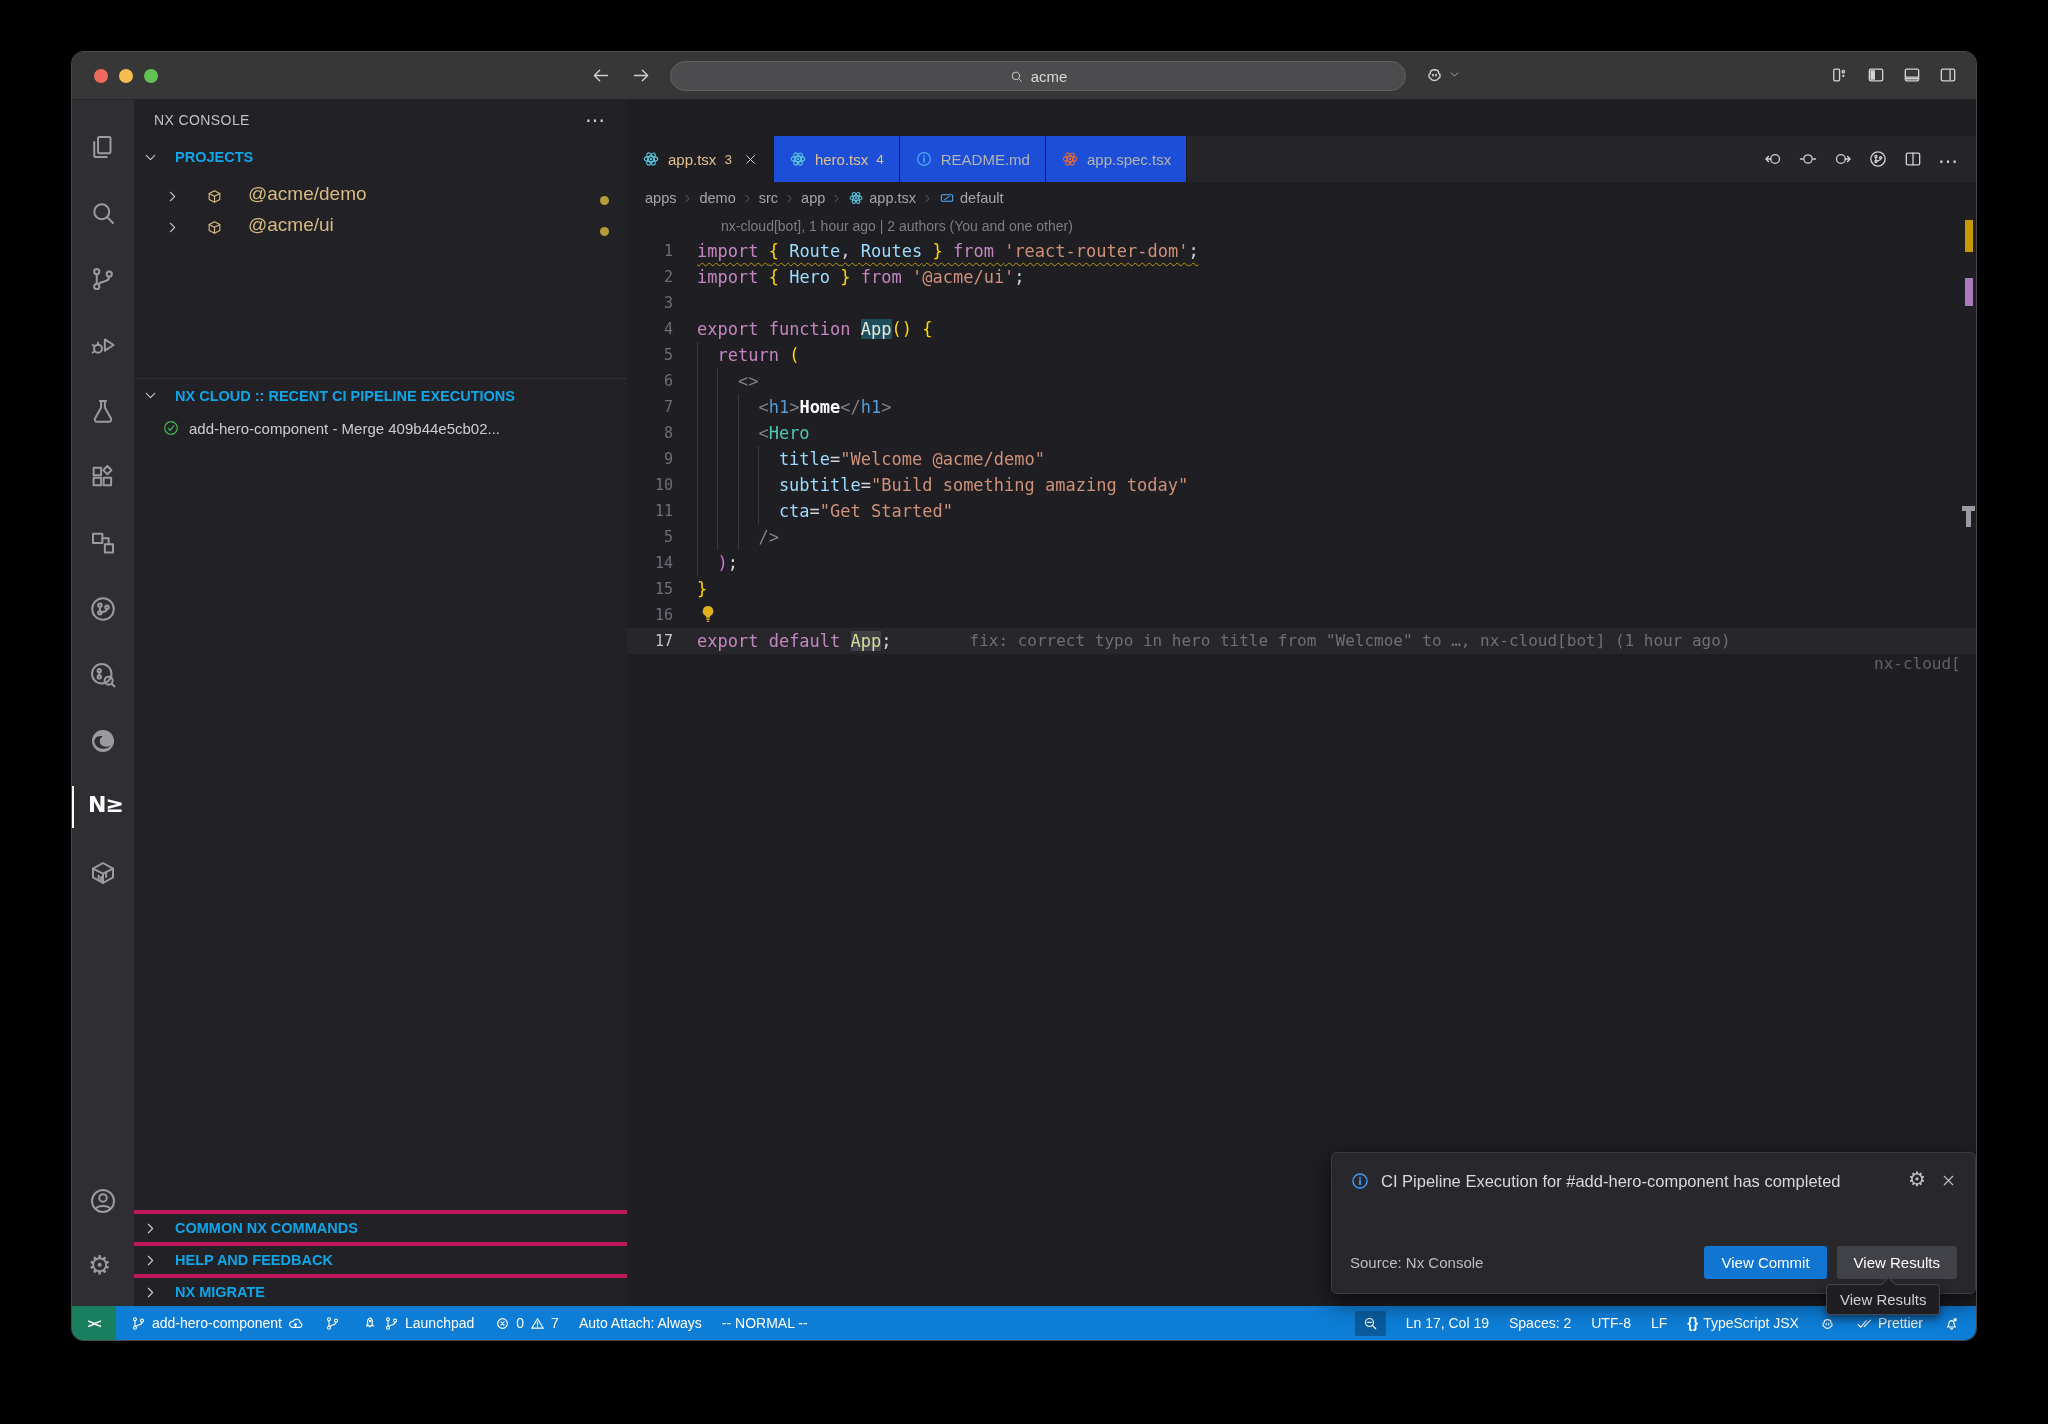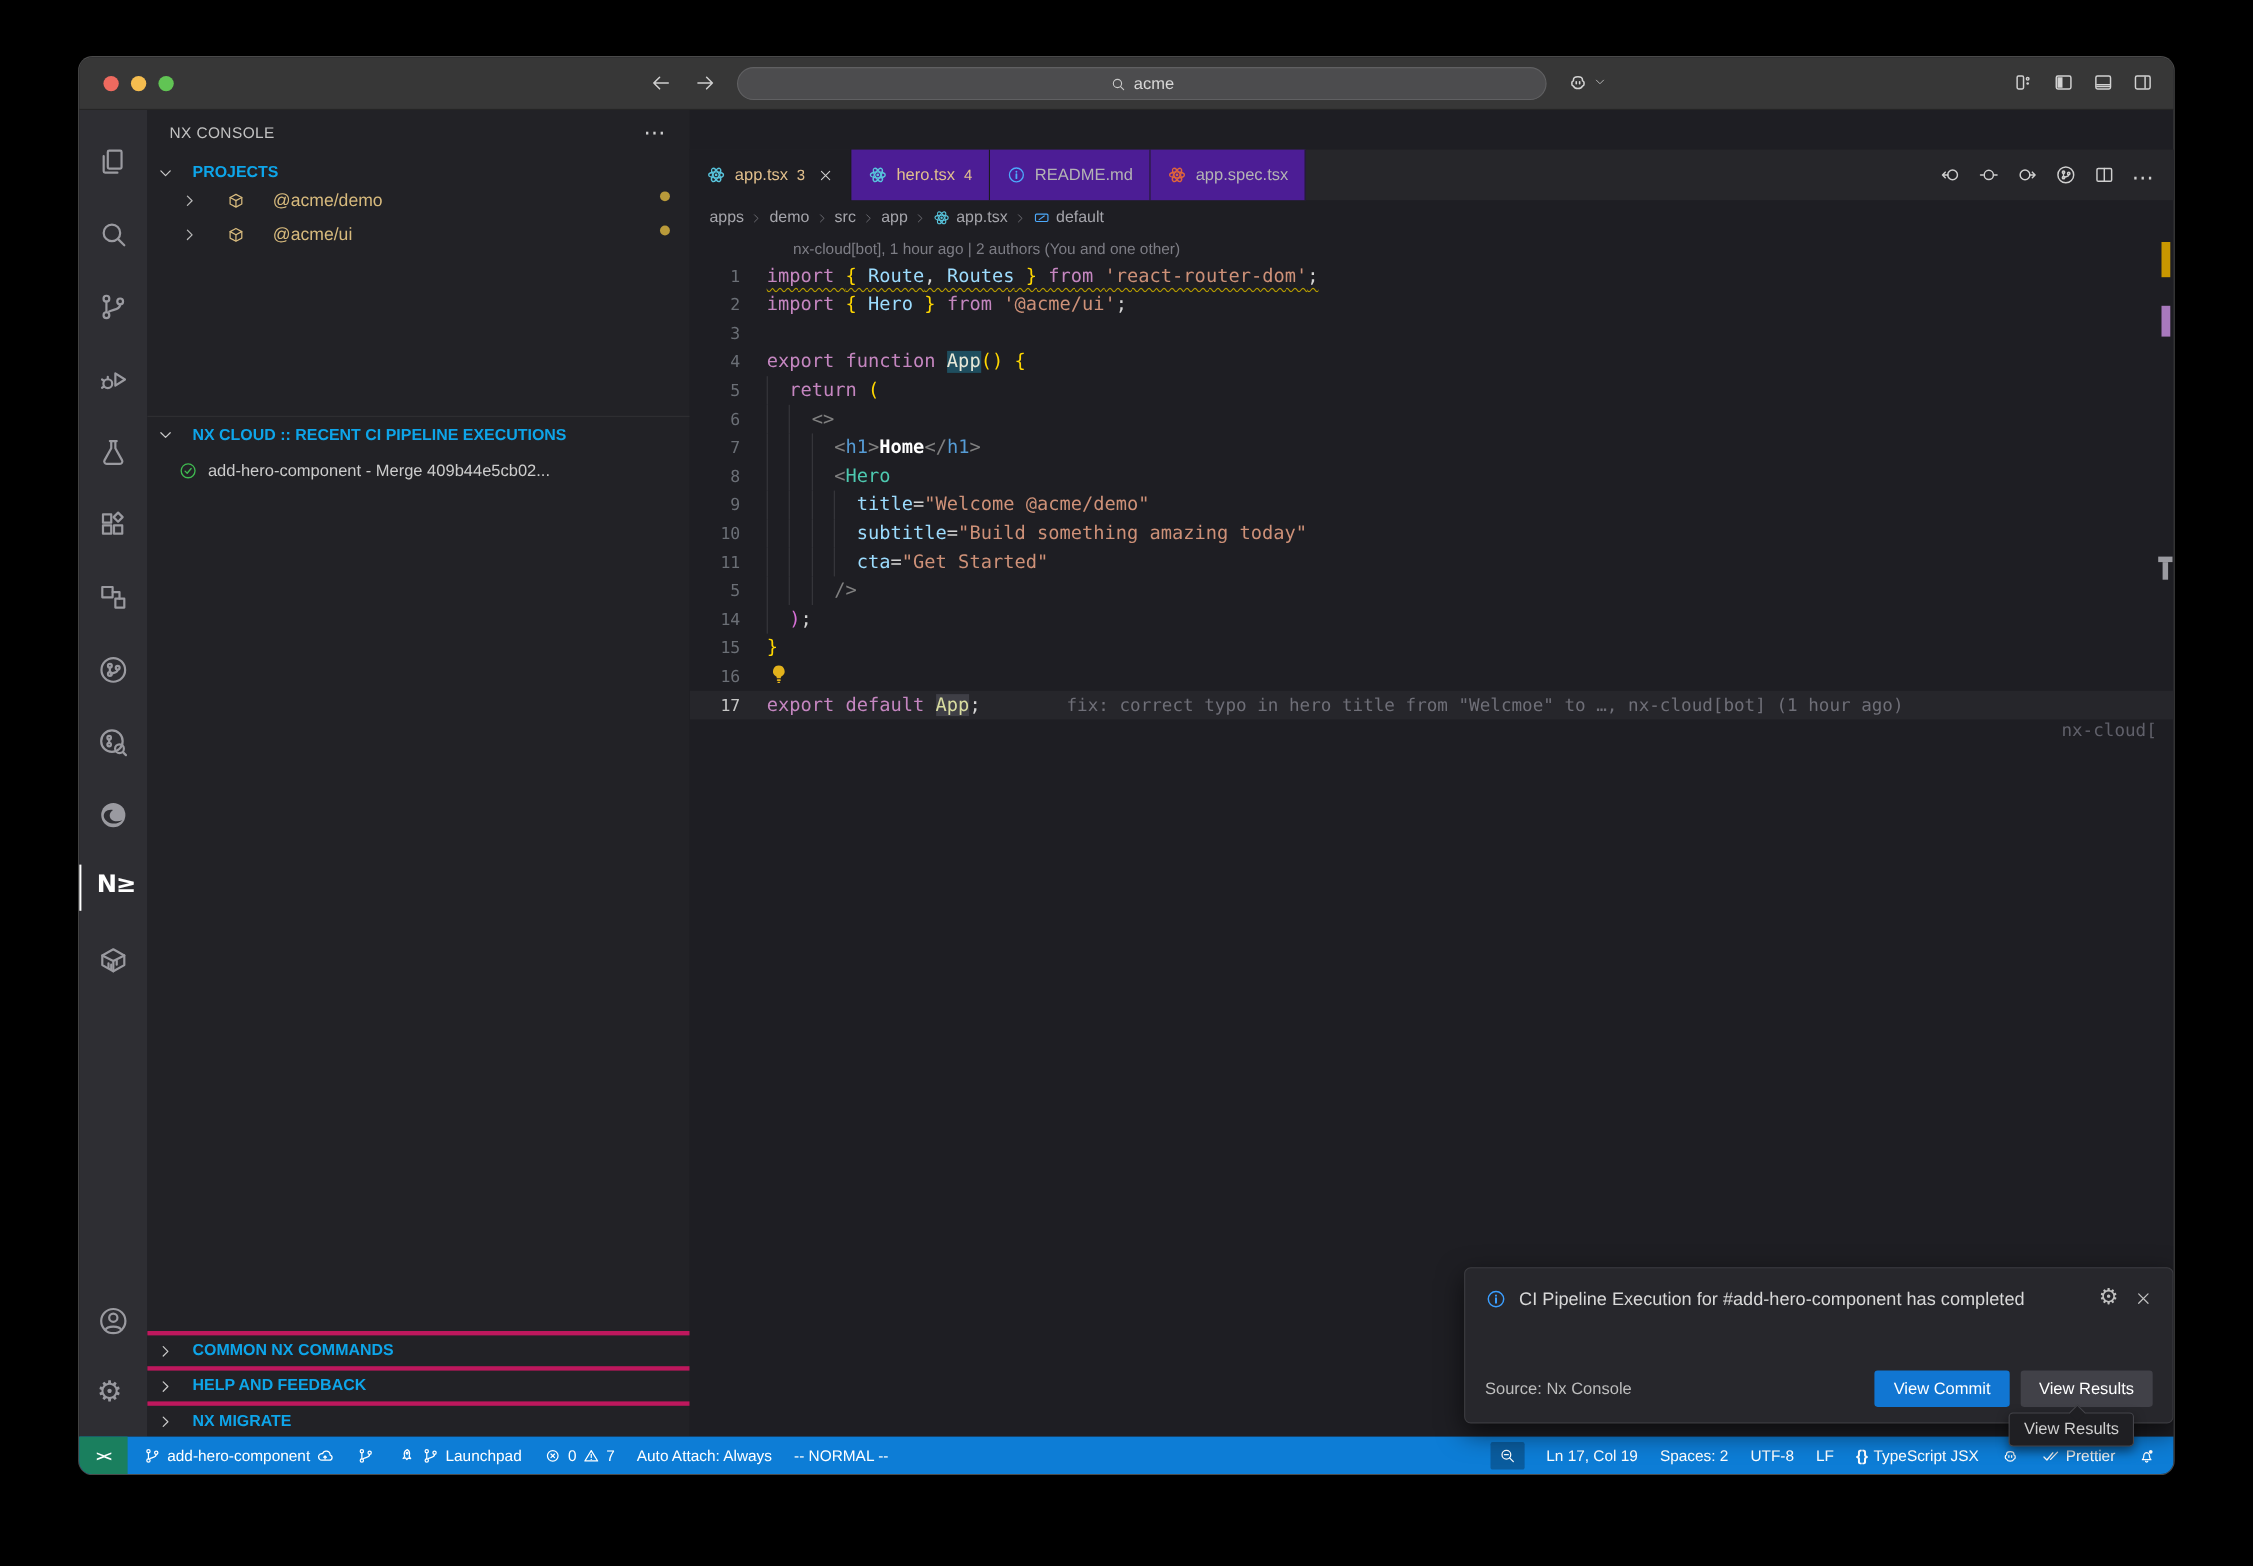--- a/index.html
+++ b/index.html
@@ -29,35 +29,35 @@
   .act-spacer { flex:1; }
   .nxtext { font-weight:800; font-size:22px; letter-spacing:-1px; font-family:"DejaVu Sans",sans-serif; }
   .uglyph { font-size:26px; line-height:1; }
 
   .sidebar { width:493px; flex:0 0 493px; background:#222226; display:flex; flex-direction:column; color:#cccccc; }
   .sb-header { height:40px; flex:0 0 40px; display:flex; align-items:center; padding:0 20px; font-size:14px; color:#c2c2c2; letter-spacing:.4px; }
   .sb-header .dots { margin-left:auto; color:#cfcfcf; font-size:20px; letter-spacing:2px; }
   .sb-sect { display:flex; align-items:center; gap:16px; padding:0 8px; font-weight:bold; font-size:14.5px; color:#0ea5e9; }
   .sb-sect .ic { width:17px; height:17px; color:#c8c8c8; flex:0 0 17px; }
   .sect-projects { height:34px; flex:0 0 34px; }
-  .sb-row { height:31px; flex:0 0 31px; display:flex; align-items:flex-start; gap:25px; padding-left:30px; font-size:16px; }
+  .sb-row { height:31px; flex:0 0 31px; display:flex; align-items:flex-end; gap:25px; padding-left:30px; font-size:19px; }
   .sb-row .ic { width:17px; height:17px; color:#b8b8b8; flex:0 0 17px; }
   .sb-row .pkg { color:#d7ba7d; }
   .sb-row .lbl-mod { color:#d7ba7d; }
   .sb-row .dot { margin-left:auto; margin-right:18px; width:9px; height:9px; border-radius:50%; background:#b99a3a; }
   .sect-cloud { margin-top:142px; height:34px; flex:0 0 34px; border-top:1px solid #303034; }
   .cloud-row { height:32px; flex:0 0 32px; display:flex; align-items:center; gap:9px; padding-left:28px; font-size:15px; color:#cccccc; }
   .cloud-row .ic { width:18px; height:18px; color:#3fb950; flex:0 0 18px; }
   .sb-fill { flex:1; }
   .sb-bottom { height:32px; flex:0 0 32px; border-top:4px solid #be185d; }
 
   
   .editor { flex:1; display:flex; flex-direction:column; min-width:0; background:#1e1e23;margin-top:36px; }
   .tabstrip { height:46px; flex:0 0 46px; background:#26262a; display:flex; align-items:stretch; }
-  .tab { display:flex; align-items:center; gap:8px; padding:0 15px; font-size:15px; color:#b4b4b4; border-right:1px solid #1b1b1f; background:#4c1d95; }
+  .tab { display:flex; align-items:center; gap:8px; padding:0 15px; font-size:15px; color:#b4b4b4; border-right:1px solid #1b1b1f; background:#1d4ed8; }
   .tab.active { background:#1e1e23; }
   .tab .ic { width:18px; height:18px; }
   .tab .badge { font-size:13.5px; }
   .tab .close { width:15px; height:15px; color:#cfcfcf; margin-left:3px; }
   .tab.mod .tlabel, .tab.mod .badge { color:#e2c08d; }
   .editor-actions { margin-left:auto; display:flex; align-items:center; gap:15px; padding-right:18px; color:#cfcfcf; }
   .editor-actions .ic { width:20px; height:20px; }
   .breadcrumbs { height:32px; flex:0 0 32px; display:flex; align-items:center; gap:5px; padding-left:18px; font-size:14.5px; color:#a5a5ab; }
   .breadcrumbs .sep { width:13px; height:13px; color:#6d6d73; }
   .crumb { display:flex; align-items:center; gap:5px;text-align:right; }

